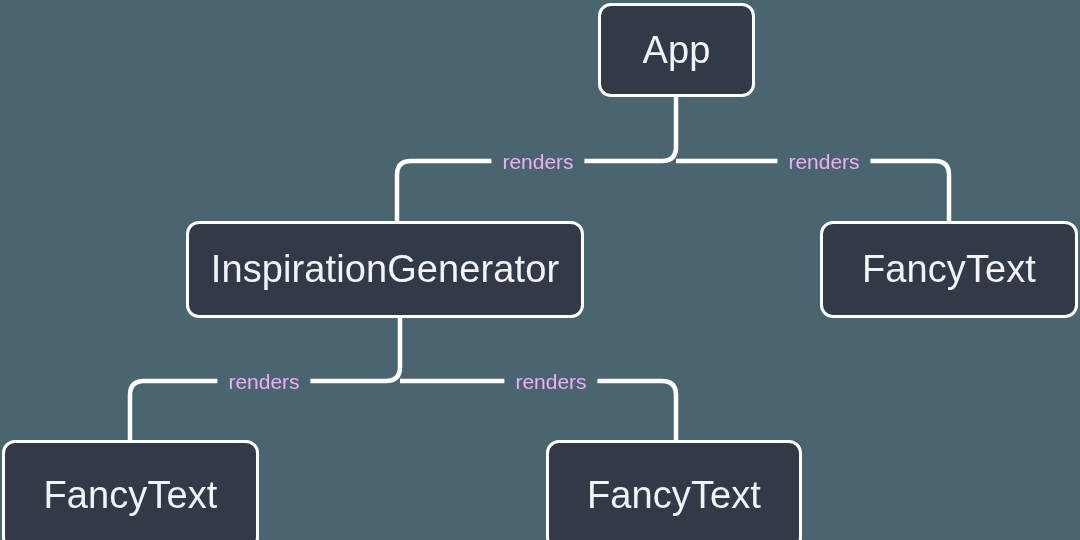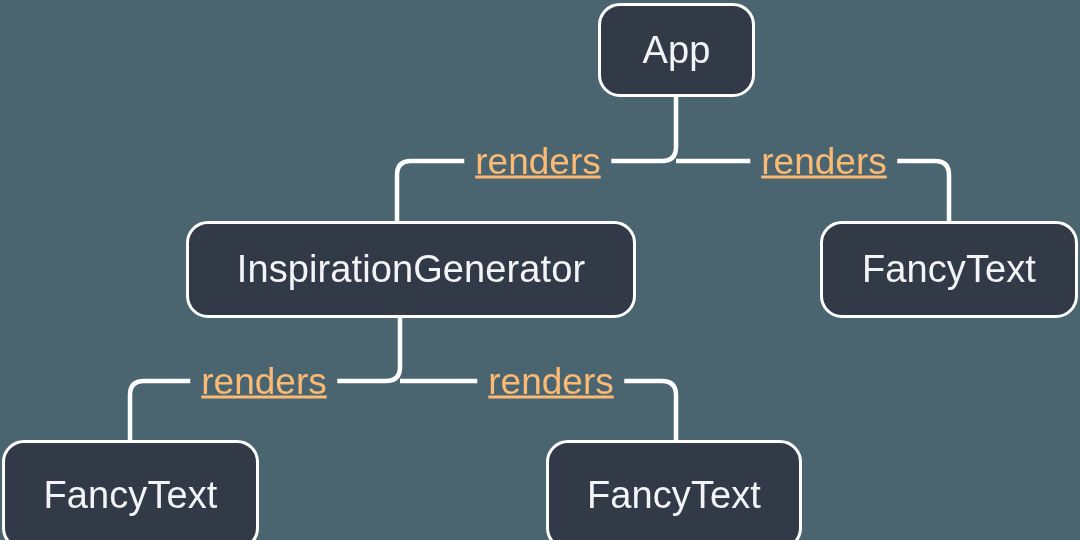--- a/index.html
+++ b/index.html
@@ -20,49 +20,48 @@
     left: 0;
     top: 0;
     width: 1080px;
     height: 540px;
   }
   .node {
     position: absolute;
     box-sizing: border-box;
     background: #333a47;
     border: 3px solid #ffffff;
-    border-radius: 22px;
+    border-radius: 13px;
     display: flex;
     align-items: center;
     justify-content: center;
     color: #f2f4f7;
     font-size: 38px;
     font-weight: 400;
     letter-spacing: 0.1px;
     white-space: nowrap;
     z-index: 3;
   }
   .node-app        { left: 598px;  top: 3px;   width: 157px; height: 94px; }
-  .node-inspgen    { left: 186px;  top: 221px; width: 450px; height: 97px; }
+  .node-inspgen    { left: 186px;  top: 221px; width: 398px; height: 97px; }
   .node-fancy-r    { left: 820px;  top: 221px; width: 258px; height: 97px; }
   .node-fancy-bl   { left: 2px;    top: 440px; width: 257px; height: 110px; }
   .node-copyright  { left: 546px;  top: 440px; width: 256px; height: 110px; }
 
   .edge-label {
     position: absolute;
     z-index: 4;
-    color: #fdba74;
-    font-size: 37px;
+    color: #f0abfc;
+    font-size: 21px;
     font-weight: 500;
     line-height: 1;
     white-space: nowrap;
     background: #4a6570;
     padding: 0 11px;
     transform: translate(-50%, -50%);
-    text-decoration: underline;
   }
   .lbl-a { left: 538px; top: 161px; }
   .lbl-b { left: 824px; top: 161px; }
   .lbl-c { left: 264px; top: 381px; }
   .lbl-d { left: 551px; top: 381px; }
 </style>
 </head>
 <body>
 
 <div id="canvas">

